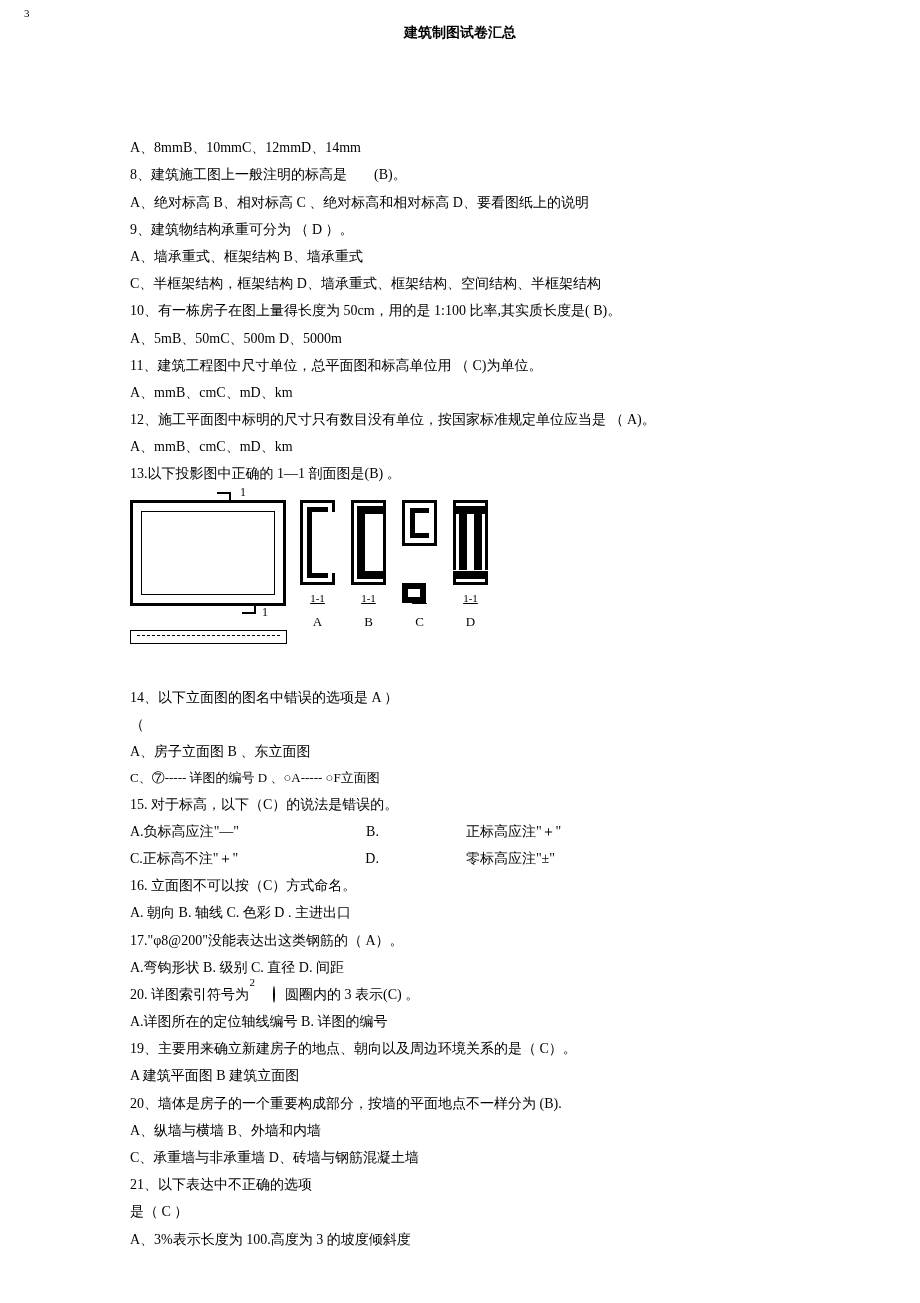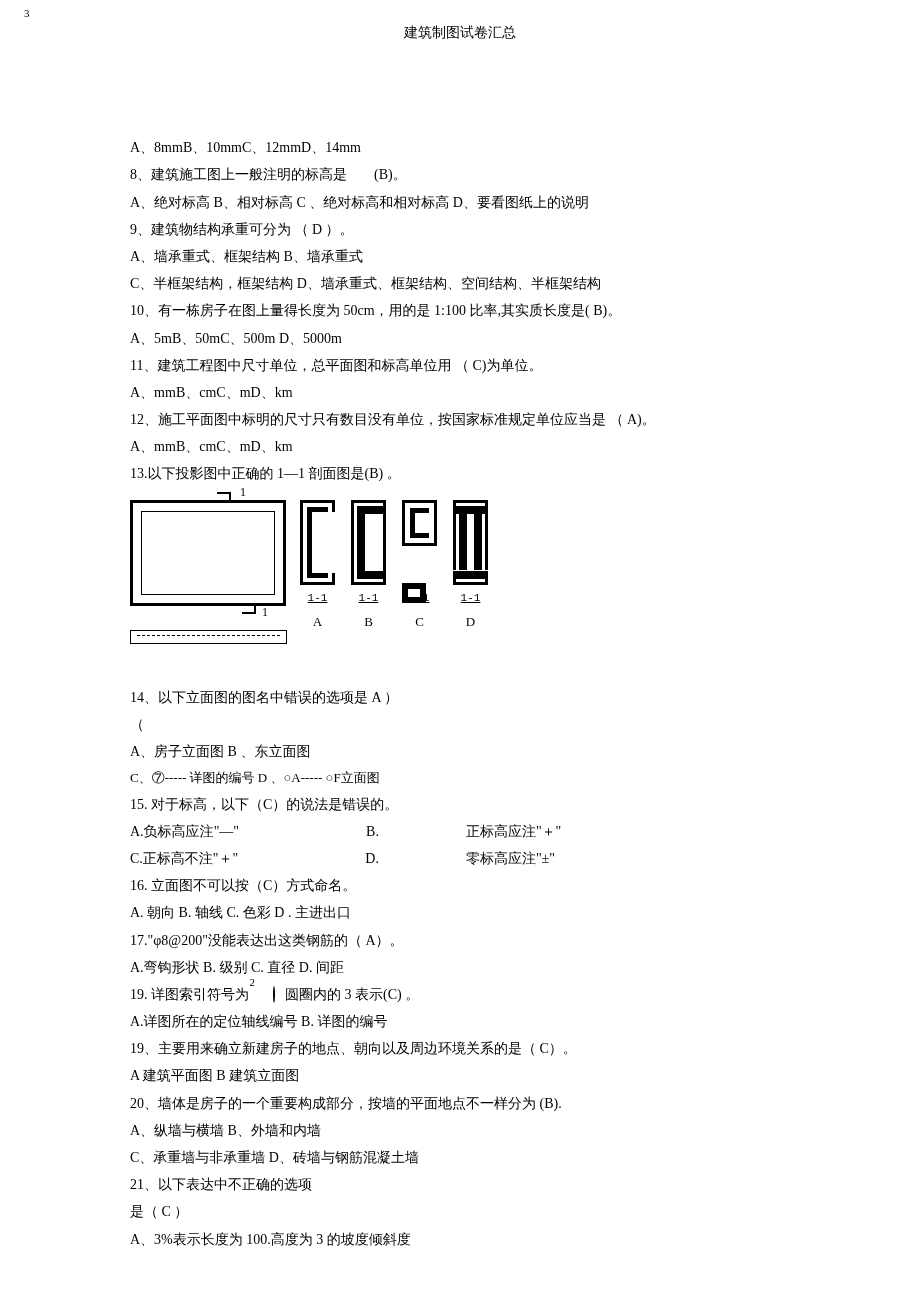--- a/index.html
+++ b/index.html
@@ -12,20 +12,21 @@
       background: #fff;
       width: 920px;
     }
     .page {
       padding: 20px 130px 40px 130px;
     }
     .header {
       text-align: center;
       font-size: 14px;
       margin-bottom: 90px;
+      font-weight: bold;
     }
     .line {
       margin: 2px 0;
       white-space: nowrap;
     }
     .gap-sm { display: inline-block; width: 20px; }
     .gap-md { display: inline-block; width: 40px; }
     .gap-xl { display: inline-block; width: 80px; }
     .figure {
       margin: 8px 0;
@@ -131,21 +132,21 @@
     .section-c .cut { position: absolute; top: 10px; right: 0; bottom: 10px; left: 10px; background: #fff; }
     .section-c .foot { position: absolute; bottom: -18px; left: 0; width: 18px; height: 14px; border: 3px solid #000; background: #000; }
     .section-c .foot::after { content: ""; position: absolute; inset: 3px; background: #fff; }
 
     .section-d .outer { border: 3px solid #000; width: 100%; height: 100%; box-sizing: border-box; }
     .section-d .top { position: absolute; top: 6px; left: 0; right: 0; height: 8px; background: #000; }
     .section-d .left { position: absolute; top: 6px; left: 6px; bottom: 6px; width: 8px; background: #000; }
     .section-d .right { position: absolute; top: 6px; right: 6px; bottom: 6px; width: 8px; background: #000; }
     .section-d .bot { position: absolute; bottom: 6px; left: 0; right: 0; height: 8px; background: #000; border-top: 1px solid #fff; }
 
-    .section-label-top { text-decoration: underline; font-size: 11px; margin-bottom: 2px; font-family: Liberation Mono, monospace; }
+    .section-label-top { text-decoration: underline; font-size: 11px; margin-bottom: 2px; }
     .section-label-bot { font-size: 13px; }
 
     .index-symbol {
       display: inline-block;
       vertical-align: middle;
       margin: 0 4px;
     }
     .index-symbol .line-top {
       width: 30px;
       border-top: 1px solid #000;
@@ -284,21 +285,21 @@
     <span>零标高应注"±"</span>
   </div>
 
   <div class="line">16.  立面图不可以按（C）方式命名。</div>
   <div class="line">A.  朝向        B.        轴线        C.        色彩        D     .  主进出口</div>
 
   <div class="line">17."φ8@200"没能表达出这类钢筋的（       A）。</div>
   <div class="line">A.弯钩形状      B.      级别     C.       直径     D.       间距</div>
 
   <div class="line" style="display:flex;align-items:center">
-    <span>19.  详图索引符号为</span>
+    <span>20.  详图索引符号为</span>
     <span class="index-symbol">
       <span class="line-top"><span class="num-top">2</span></span>
       <span class="circle"></span>
       <span class="num-bot">3</span>
     </span>
     <span style="margin-left:6px">圆圈内的 3 表示(C)        。</span>
   </div>
   <div class="line">A.详图所在的定位轴线编号             B.         详图的编号</div>
 
   <div class="line">19、主要用来确立新建房子的地点、朝向以及周边环境关系的是（          C）。</div>

